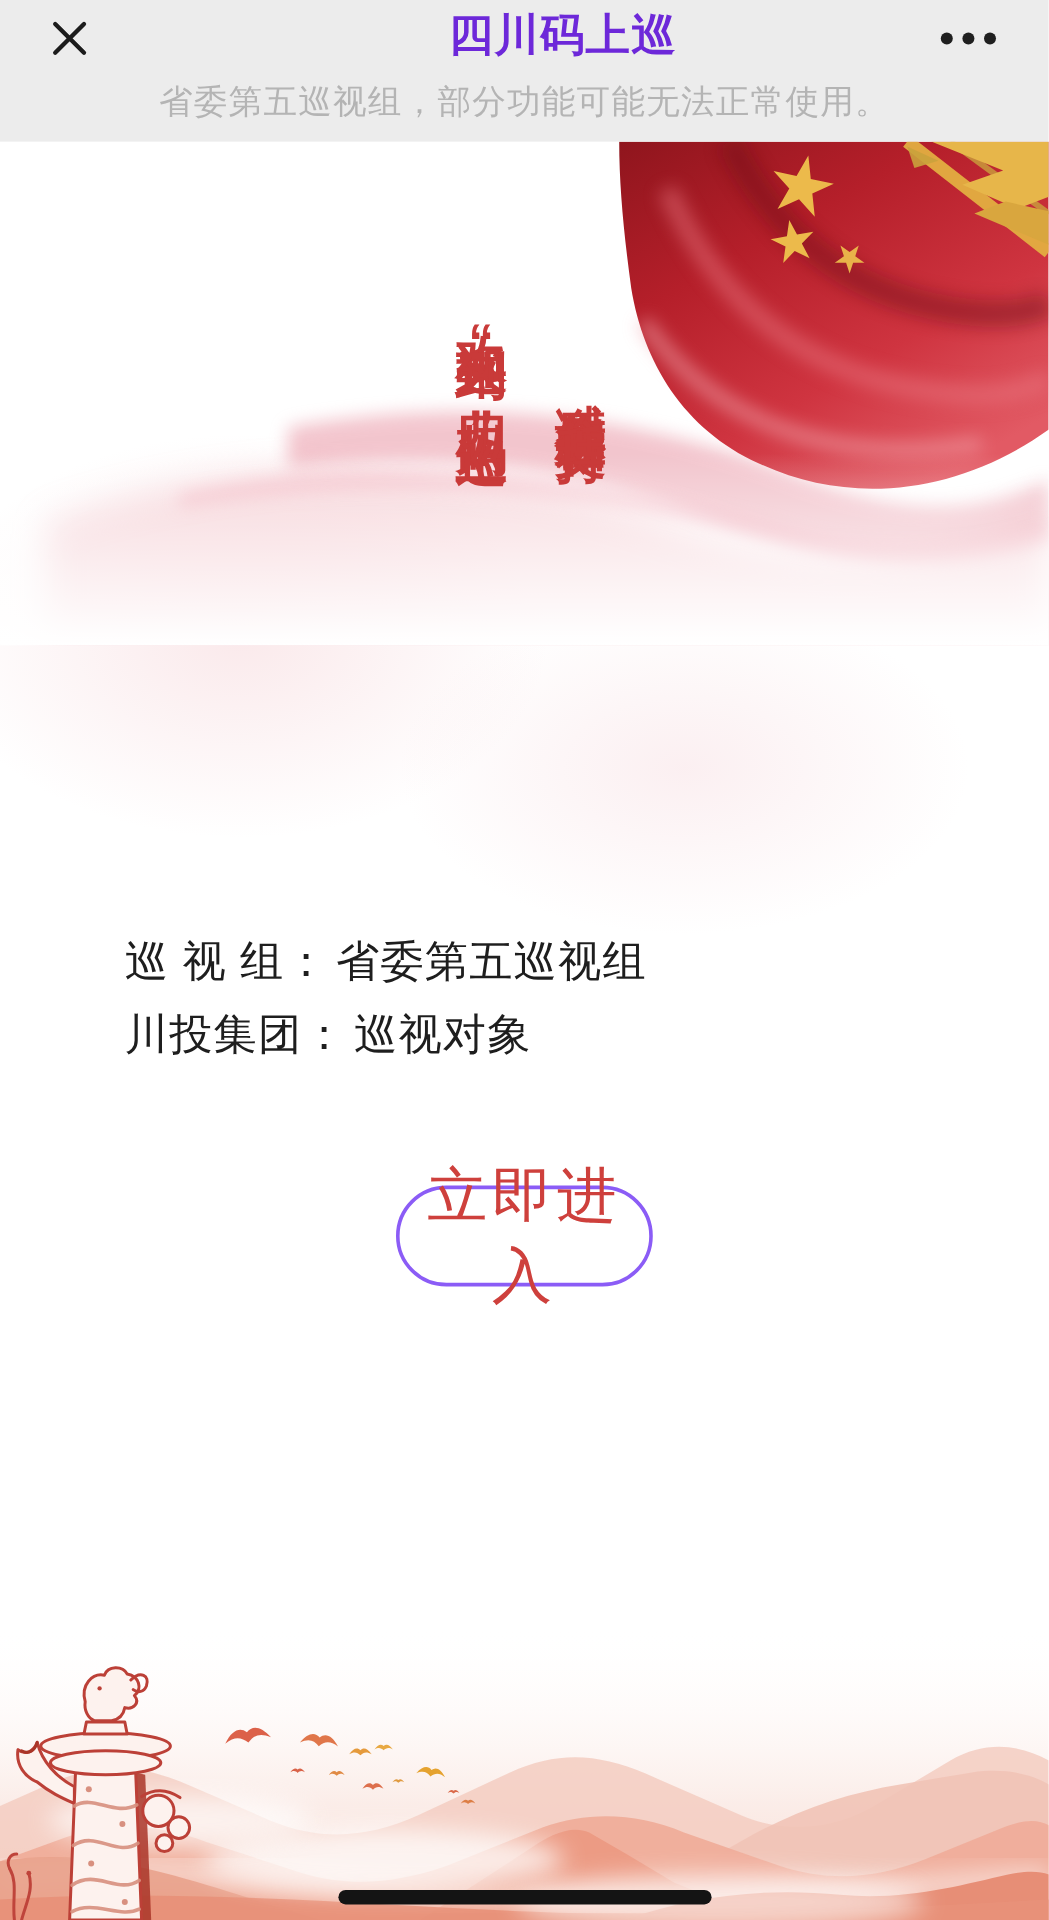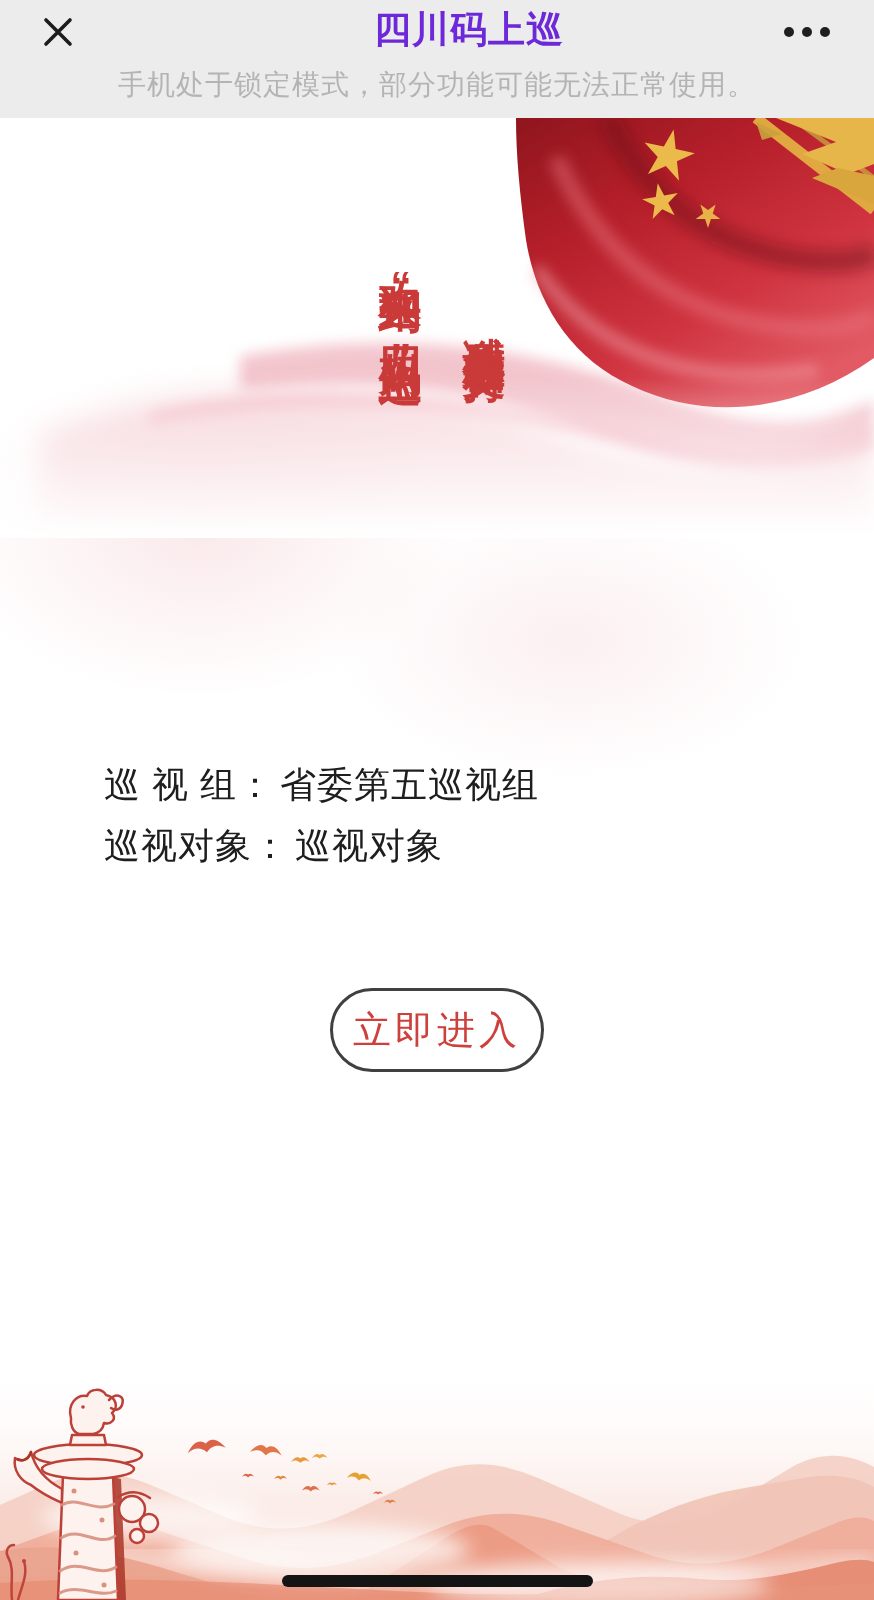--- a/index.html
+++ b/index.html
@@ -23,26 +23,26 @@
   .wash2{left:330px;top:500px;width:480px;height:280px;
     background:radial-gradient(ellipse at center,rgba(243,203,209,.30),rgba(243,203,209,0) 70%);}
   .land-svg{position:absolute;left:0;bottom:0;width:874px;height:245px;z-index:2;pointer-events:none;}
   
   .hero-v{position:absolute;writing-mode:vertical-rl;text-orientation:upright;
     font-weight:700;color:#c93a39;z-index:5;white-space:nowrap;}
   .hero-welcome{left:372px;top:246px;font-size:43px;letter-spacing:4px;}
   .hero-thanks{left:456px;top:303px;font-size:42px;letter-spacing:3px;}
   
   .info{position:absolute;left:104px;top:764px;z-index:5;}
-  .info-row{font-size:36px;color:#1e1e1e;line-height:42px;margin-bottom:19px;letter-spacing:1px;}
+  .info-row{font-size:36px;color:#1e1e1e;line-height:42px;margin-bottom:19px;letter-spacing:1px;margin-top:16px;}
   .info-row .lbl{margin-right:6px;}
   
   .cta{position:absolute;top:988px;left:50%;transform:translateX(-50%);
-    width:214px;height:84px;border:3px solid #404040;border-radius:46px;background:rgba(255,255,255,.6);
-    color:#ce403c;font-size:38px;letter-spacing:4px;display:flex;align-items:center;justify-content:center;
+    width:214px;height:84px;border:3px solid #8b5cf6;border-radius:46px;background:rgba(255,255,255,.6);
+    color:#ce403c;font-size:50px;letter-spacing:4px;display:flex;align-items:center;justify-content:center;
     font-family:inherit;cursor:pointer;z-index:10;}
   
   .home-bar{position:absolute;left:282px;top:1575px;width:311px;height:12px;border-radius:7px;background:#141414;z-index:40;cursor:pointer;}
 </style>
 </head>
 <body>
 
 <div class="screen">
 
   <svg class="flag-svg" viewBox="0 0 874 420" aria-hidden="true">
@@ -95,32 +95,32 @@
       </svg>
     </button>
     <div class="nav-title">四川码上巡</div>
     <button class="more-btn" aria-label="more">
       <span style="display:flex;">
         <span class="dot"></span>
           <span class="dot"></span>
           <span class="dot"></span>
       </span>
     </button>
-    <div class="notice">手机处于锁定模式，部分功能可能无法正常使用。</div>
+    <div class="notice">省委第五巡视组，部分功能可能无法正常使用。</div>
   </div>
 
   <div class="hero-v hero-welcome">欢迎来到“四川码上巡”</div>
   <div class="hero-v hero-thanks">感谢您的信任和支持</div>
 
   <div class="info">
     <div class="info-row">
       <span class="lbl">巡 视 组：</span><span class="val">省委第五巡视组</span>
     </div>
     <div class="info-row">
-      <span class="lbl">巡视对象：</span><span class="val">巡视对象</span>
+      <span class="lbl">川投集团：</span><span class="val">巡视对象</span>
     </div>
   </div>
 
   <button class="cta">立即进入</button>
 
   <svg class="land-svg" viewBox="0 0 874 245" aria-hidden="true">
     <defs>
       <filter id="bl6" x="-30%" y="-30%" width="160%" height="160%">
           <feGaussianBlur stdDeviation="5"></feGaussianBlur>
         </filter>

